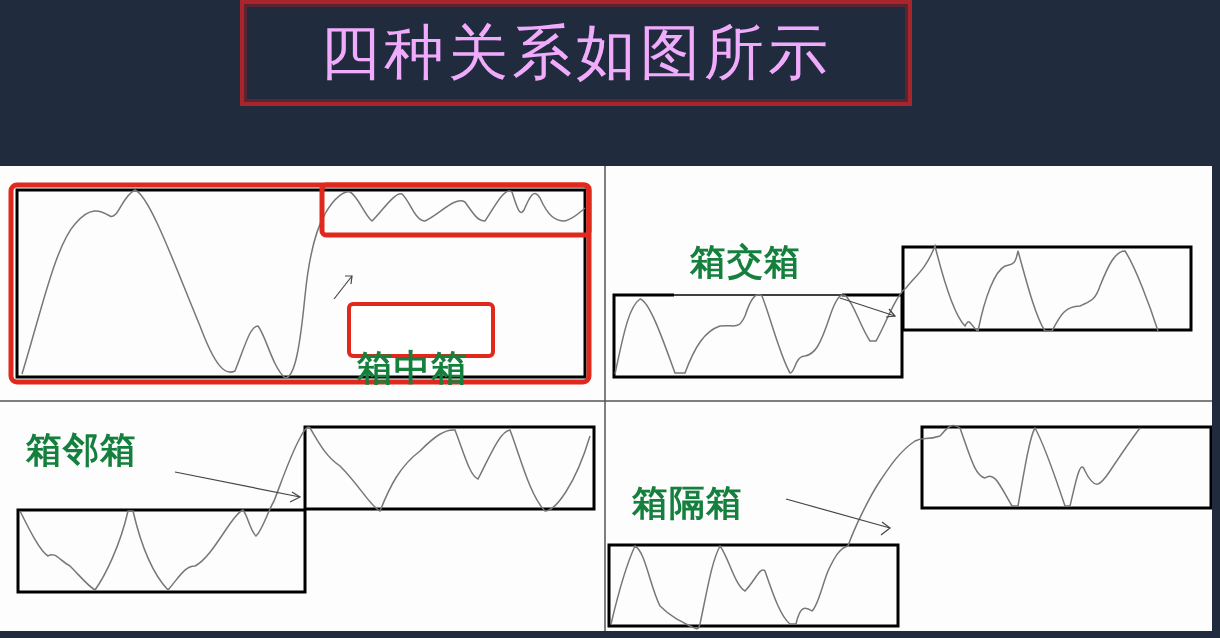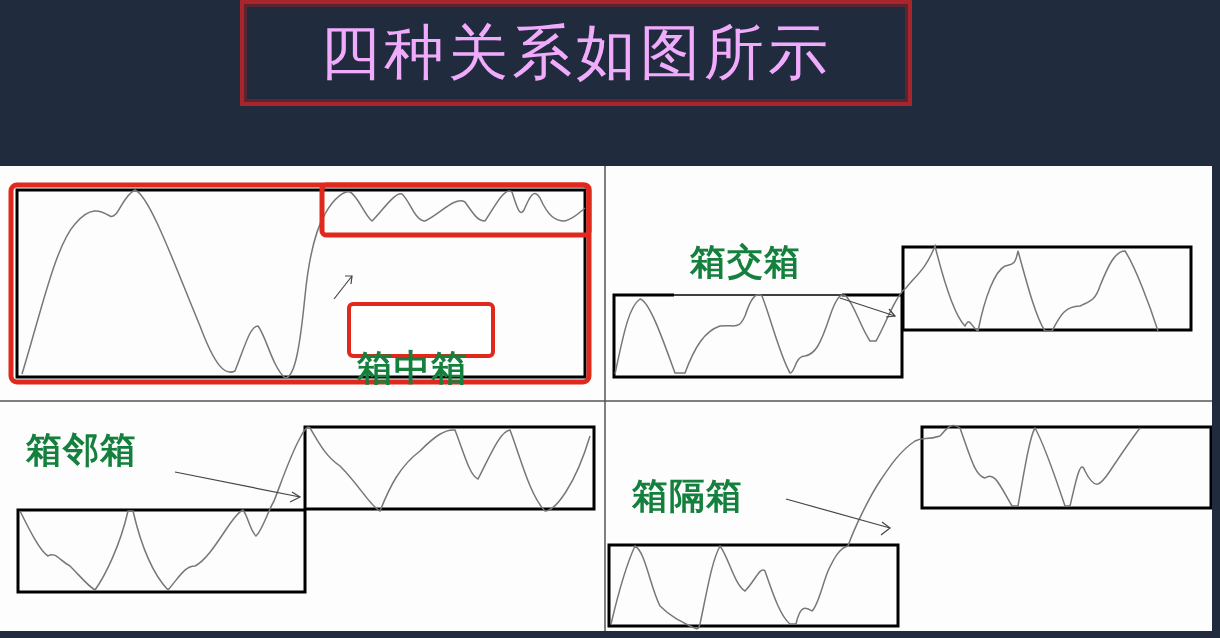--- a/index.html
+++ b/index.html
@@ -100,14 +100,14 @@
            C1045,280 1055,310 1065,340 L1070,340 C1075,320 1080,290 1085,305
            C1095,325 1100,320 1110,305 C1120,290 1130,275 1140,262"></path>
       <line x1="786" y1="496" x2="890" y2="525" stroke="#444" stroke-width="1.2" transform="translate(0,-163)"></line>
       <path d="M881,369 L890,362 L882,356" fill="none" stroke="#444" stroke-width="1.2"></path>
     </g>
   </svg>
 
   <span class="label" style="left:357px; top:144px;margin-top:40px;">箱中箱</span>
   <span class="label" style="left:690px; top:78px;">箱交箱</span>
   <span class="label" style="left:26px; top:266px;font-family:Liberation Serif, serif;">箱邻箱</span>
-  <span class="label" style="left:632px; top:312px;">箱隔箱</span>
+  <span class="label" style="left:632px; top:319px;">箱隔箱</span>
 </div>
 
 </body></html>

